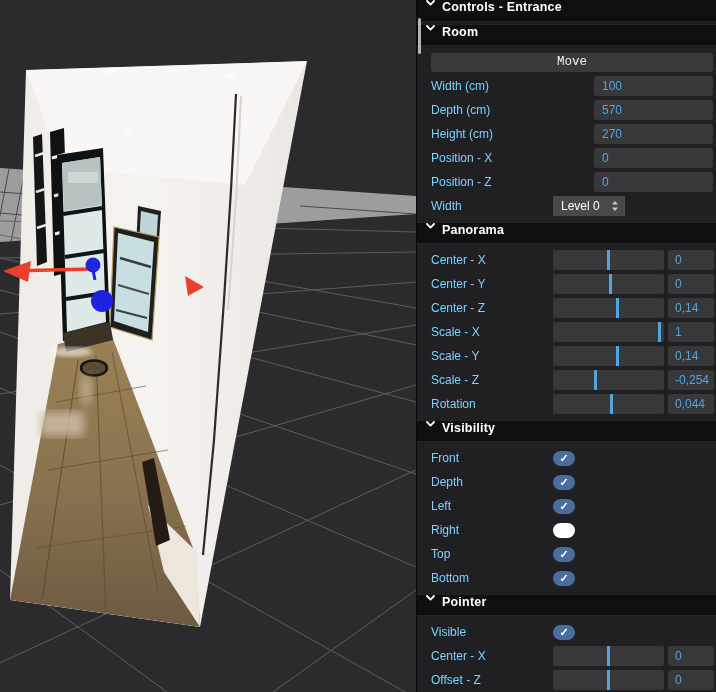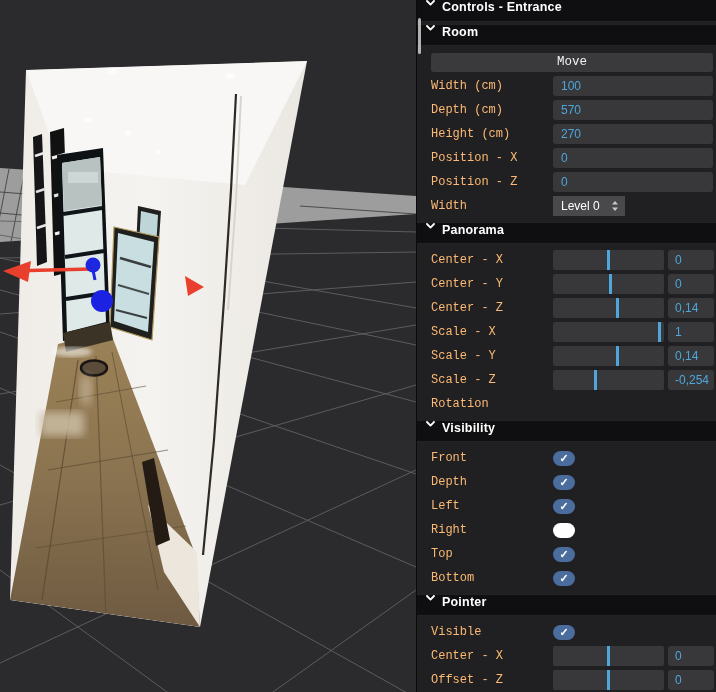--- a/index.html
+++ b/index.html
@@ -14,26 +14,26 @@
   #panel{width:300px;height:692px;background:#202022;position:relative;flex:none;
          color:#ececec;font-size:12px;border-left:1px solid #0a0a0a;box-sizing:border-box;}
   .section-bar{height:22px;background:#0f0f11;display:flex;align-items:flex-start;gap:7px;
                padding-left:9px;font-weight:bold;font-size:12.5px;color:#fff;
                border-top:1px solid #232325;border-bottom:1px solid #232325;box-sizing:border-box;
                cursor:pointer;letter-spacing:.2px;}
   .section-bar .chev{display:flex;flex:none;}
   #title-bar{border-top:none;margin-bottom:2px;}
   .rows{padding:4px 0;}
   .row{height:24px;display:flex;align-items:center;padding:0 3px 0 14px;box-sizing:border-box;}
-  .row-label{width:122px;flex:none;color:#fdba74;font-family:Liberation Mono, monospace;}
+  .row-label{width:122px;flex:none;color:#7dd3fc;}
   .row-control{flex:1;display:flex;align-items:center;}
   .btn{flex:1;height:19px;background:#3a3a3c;border:none;border-radius:3px;color:#f2f2f2;
        font-size:12.5px;font-family:Liberation Mono, monospace;cursor:pointer;}
   .text-input{width:100%;height:20px;background:#38383a;border:none;border-radius:3px;
-       color:#4fa6dd;font-size:12px;font-family:inherit;padding:0 0 0 8px;box-sizing:border-box;outline:none;}
+       color:#4fa6dd;font-size:12px;font-family:inherit;padding:0 0 0 8px;box-sizing:border-box;outline:none;margin-left:41px;}
   .slider-track{width:111px;height:20px;background:#38383a;border-radius:2px;position:relative;
        margin-right:4px;flex:none;cursor:pointer;}
   .slider-tick{position:absolute;top:0;bottom:0;width:3px;background:#4fa6dd;}
   .value-box{width:46px;height:20px;background:#38383a;border-radius:3px;color:#4fa6dd;
        display:flex;align-items:center;padding-left:7px;box-sizing:border-box;flex:none;cursor:text;}
   .pill{width:22px;height:15px;border-radius:8px;display:flex;align-items:center;justify-content:center;
        cursor:pointer;flex:none;}
   .pill.checked{background:#4a6d9e;color:#fff;font-size:11px;font-weight:bold;line-height:1;}
   .pill.unchecked{background:#ffffff;}
   .select{width:72px;height:20px;background:#49494c;border-radius:0;display:flex;align-items:center;
@@ -314,20 +314,26 @@
           <span class="row-label">Scale - Z</span>
           <span class="row-control">
             <span class="slider-track">
               <span class="slider-tick" style="left: 41px;"></span>
             </span>
             <span class="value-box">-0,254</span>
           </span>
         </div>
         <div class="row">
           <span class="row-label">Rotation</span>
+          <span class="row-control">
+            <span class="slider-track">
+              <span class="slider-tick" style="left: 57px;"></span>
+            </span>
+            <span class="value-box">0,044</span>
+          </span>
         </div>
       </div>
       <div class="section-bar">
         <span class="chev">
           <svg width="9" height="6" viewBox="0 0 9 6">
             <polyline points="1,1 4.5,4.6 8,1" fill="none" stroke="#fff" stroke-width="1.8" stroke-linecap="round" stroke-linejoin="round"></polyline>
           </svg>
         </span>
         <span>Visibility</span>
       </div>

